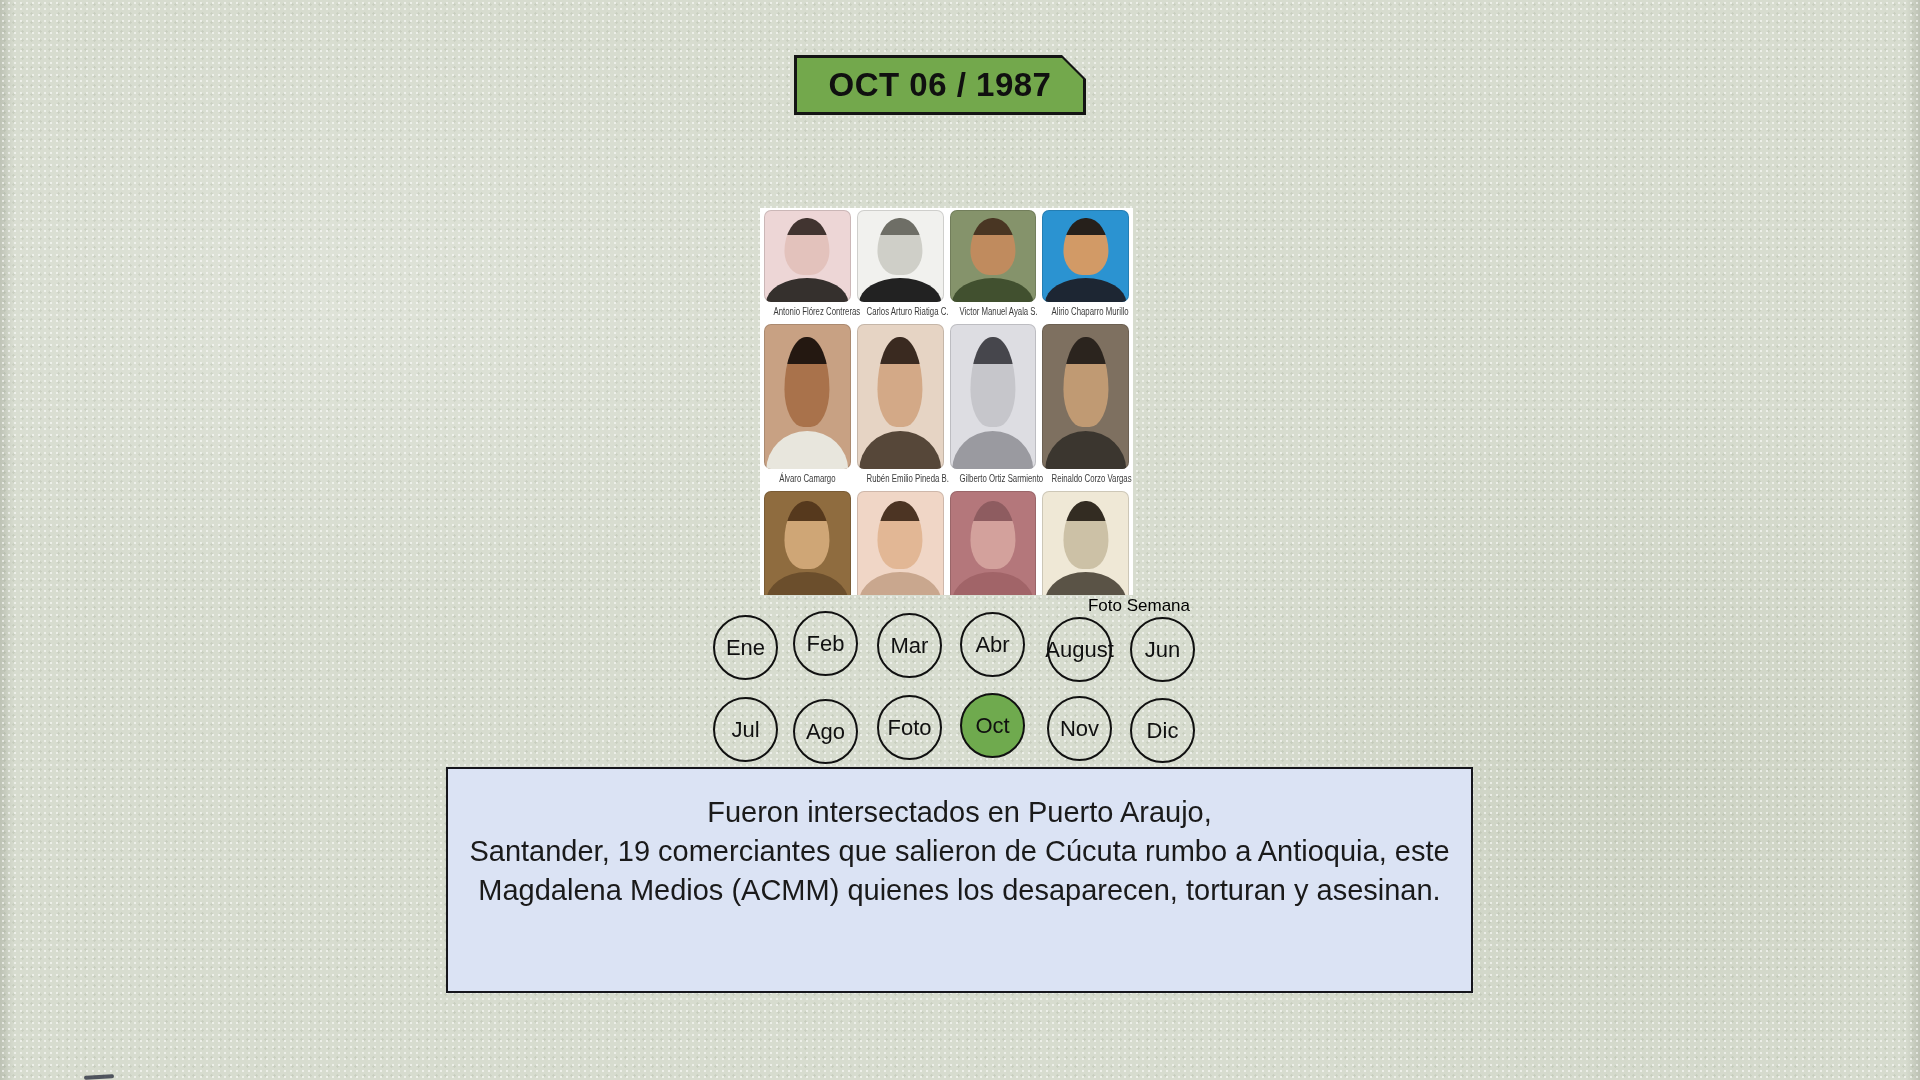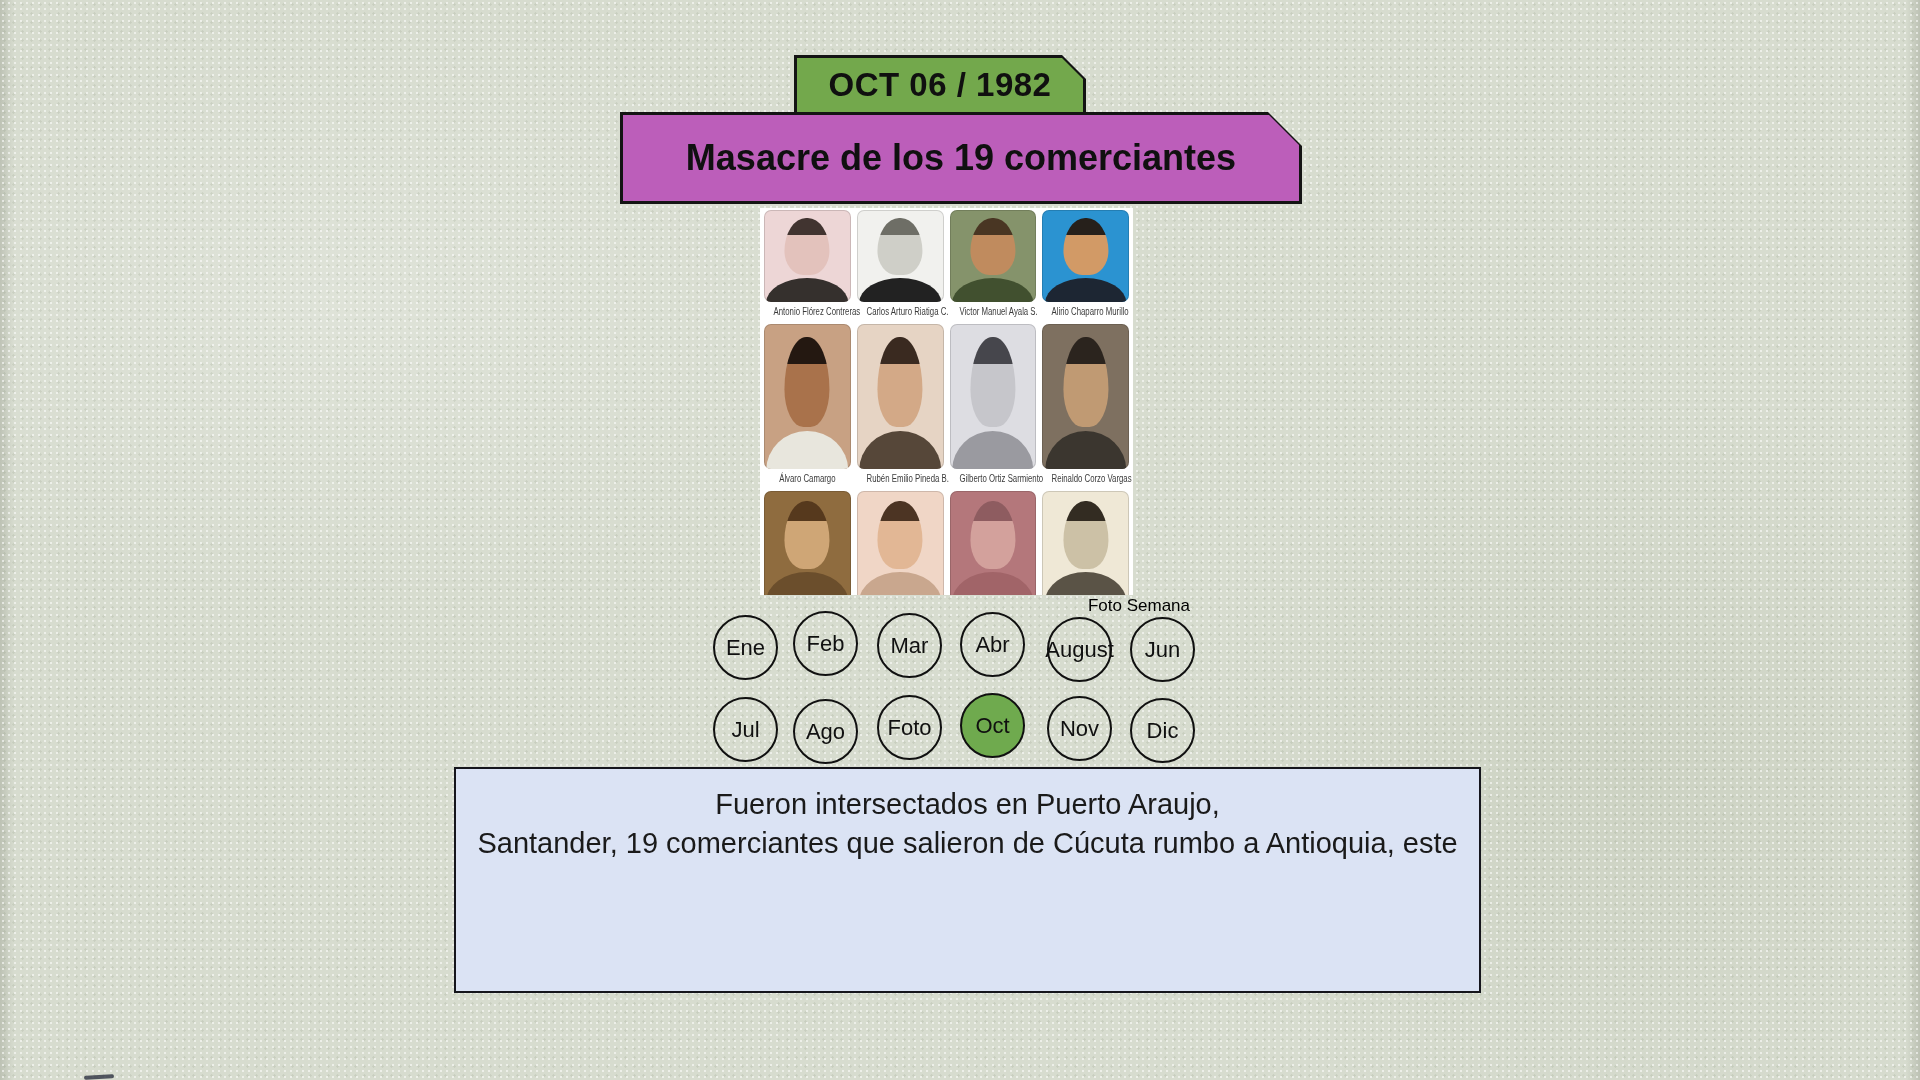--- a/index.html
+++ b/index.html
@@ -97,47 +97,41 @@
   }
   .month.selected { background:#6FAA4E; }
   .m1 {left:713px;top:615px} .m2 {left:793px;top:611px} .m3 {left:877px;top:613px}
   .m4 {left:960px;top:612px} .m5 {left:1047px;top:617px} .m6 {left:1130px;top:617px}
   .m7 {left:713px;top:697px} .m8 {left:793px;top:699px} .m9 {left:877px;top:695px}
   .m10{left:960px;top:693px} .m11{left:1047px;top:696px} .m12{left:1130px;top:698px}
 
   
   .desc-box {
     position:absolute; left:446px; top:767px; width:1027px; height:226px;
-    background:#DBE3F4; border:2.5px solid #15151c; padding-top:16px;
-    display:flex; flex-direction:column; align-items:center;margin-left:8px;
+    background:#DBE3F4; border:2.5px solid #15151c; padding-top:24px;
+    display:flex; flex-direction:column; align-items:center;
   }
   .desc-line {
     font-size:29px; line-height:39px; color:#1a1a1a; white-space:nowrap; text-align:center;
   }
 </style>
 </head>
 <body>
 
 <div class="stage">
   <div class="paper-grain"></div>
   <div class="artifact"></div>
 
   <div class="banner banner-green">
     <div class="shell"></div>
     <div class="inner">
-      <span class="date-label">OCT 06 / 1982</span>
+      <span class="date-label">OCT 06 / 1987</span>
     </div>
   </div>
 
-  <div class="banner banner-purple">
-    <div class="shell"></div>
-    <div class="inner">
-      <span class="title-label">Masacre de los 19 comerciantes</span>
-    </div>
-  </div>
 
   <div class="collage">
     <div class="c-row row-1">
       <div class="photo p1"></div>
       <div class="photo p2"></div>
       <div class="photo p3"></div>
       <div class="photo p4"></div>
     </div>
     <div class="names">
       <span>Antonio Flórez Contreras</span>
@@ -175,14 +169,15 @@
   <div class="month m7">Jul</div>
   <div class="month m8">Ago</div>
   <div class="month m9">Foto</div>
   <div class="month m10 selected">Oct</div>
   <div class="month m11">Nov</div>
   <div class="month m12">Dic</div>
 
   <div class="desc-box">
     <div class="desc-line">Fueron intersectados en Puerto Araujo,</div>
     <div class="desc-line">Santander, 19 comerciantes que salieron de Cúcuta rumbo a Antioquia, este</div>
+    <div class="desc-line">Magdalena Medios (ACMM) quienes los desaparecen, torturan y asesinan.</div>
   </div>
 </div>
 
 </body></html>

